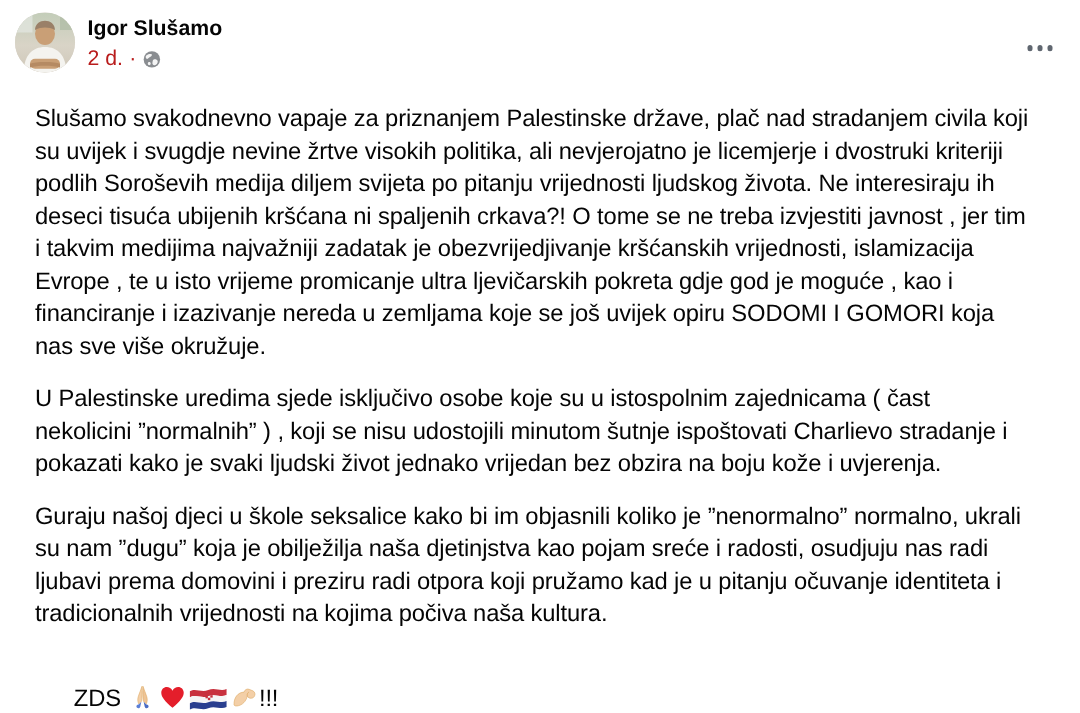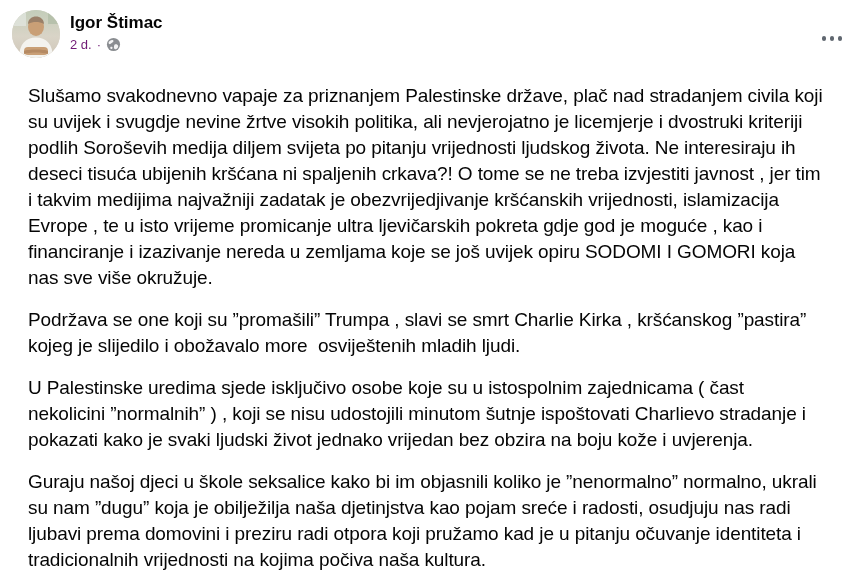--- a/index.html
+++ b/index.html
@@ -20,21 +20,21 @@
     background: #d8d2c8;
   }
   .avatar svg { display: block; width: 48px; height: 48px; }
   .hinfo { margin-left: 10px; padding-top: 3px; }
   .author {
     font-size: 17px; font-weight: 700; color: #050505;
     line-height: 1.2; cursor: pointer;
   }
   .meta {
     display: flex; align-items: center; gap: 5px;
-    color: #701a75; font-size: 13px; margin-top: 4px; cursor: pointer;
+    color: #b91c1c; font-size: 17px; margin-top: 4px; cursor: pointer;
   }
   .meta .globe { display: inline-flex; }
 
   .more-btn {
     position: absolute; top: 26px; right: 16px;
     display: flex; align-items: center; gap: 3.5px;
     padding: 10px 6px; border-radius: 6px; cursor: pointer;
   }
   .more-btn i { width: 4.5px; height: 4.5px; border-radius: 50%; background: #606770; display: block; }
 
@@ -67,21 +67,21 @@
         <rect x="0" y="0" width="14" height="16" fill="#e4e8e2" opacity="0.7"></rect>
         <rect x="36" y="0" width="12" height="14" fill="#aebaa4" opacity="0.7"></rect>
         <ellipse cx="24" cy="17" rx="8" ry="9" fill="#c99f76"></ellipse>
         <path d="M16 14 C16 9 20 6.5 24 6.5 C28 6.5 32 9 32 14 C29 12.5 27 12 24 12 C21 12 19 12.5 16 14 Z" fill="#9a8068"></path>
         <path d="M7 48 C7 34 14 27.5 24 27.5 C34 27.5 41 34 41 48 Z" fill="#f4f3ef"></path>
         <rect x="12" y="37" width="24" height="8" rx="4" fill="#c99f76"></rect>
         <path d="M12 41 C16 39 32 39 36 41 L36 44 C30 42 18 42 12 44 Z" fill="#b58a63"></path>
       </svg>
     </div>
     <div class="hinfo">
-      <div class="author">Igor Štimac</div>
+      <div class="author">Igor Slušamo</div>
       <div class="meta">
         <span>2 d.</span>
         <span>·</span>
         <span class="globe">
           <svg width="15" height="15" viewBox="0 0 16 16">
             <circle cx="8" cy="8" r="7" fill="#8a8d91"></circle>
             <path d="M3 5 C4.5 3.5 6 3 7.5 3.5 C8.5 4 8 5.5 6.5 6 C5 6.5 4.5 8 3.5 7.5 C2.8 7 2.5 6 3 5 Z" fill="#ffffff" opacity="0.9"></path>
             <path d="M9.5 8 C11 7.5 12.5 8 13 9.5 C13.2 11 12 12.5 10.5 13 C9 13.3 8.2 12 8.5 10.5 C8.7 9.3 8.8 8.3 9.5 8 Z" fill="#ffffff" opacity="0.9"></path>
             <path d="M5 10.5 C6 10 7 10.5 7 11.5 C7 12.5 6 13.2 5.2 12.8 C4.4 12.4 4.3 11 5 10.5 Z" fill="#ffffff" opacity="0.9"></path>
           </svg>
@@ -91,21 +91,20 @@
   </div>
 
   <div class="more-btn" role="button" aria-label="More options">
     <i></i>
     <i></i>
     <i></i>
   </div>
 
   <div class="content">
     <p>Slušamo svakodnevno vapaje za priznanjem Palestinske države, plač nad stradanjem civila koji su uvijek i svugdje nevine žrtve visokih politika, ali nevjerojatno je licemjerje i dvostruki kriteriji podlih Soroševih medija diljem svijeta po pitanju vrijednosti ljudskog života. Ne interesiraju ih deseci tisuća ubijenih kršćana ni spaljenih crkava?! O tome se ne treba izvjestiti javnost , jer tim i takvim medijima najvažniji zadatak je obezvrijedjivanje kršćanskih vrijednosti, islamizacija Evrope , te u isto vrijeme promicanje ultra ljevičarskih pokreta gdje god je moguće , kao i financiranje i izazivanje nereda u zemljama koje se još uvijek opiru SODOMI I GOMORI koja nas sve više okružuje.</p>
-    <p>Podržava se one koji su ”promašili” Trumpa , slavi se smrt Charlie Kirka , kršćanskog ”pastira” kojeg je slijedilo i obožavalo more  osviještenih mladih ljudi.</p>
     <p>U Palestinske uredima sjede isključivo osobe koje su u istospolnim zajednicama ( čast nekolicini ”normalnih” ) , koji se nisu udostojili minutom šutnje ispoštovati Charlievo stradanje i pokazati kako je svaki ljudski život jednako vrijedan bez obzira na boju kože i uvjerenja.</p>
     <p>Guraju našoj djeci u škole seksalice kako bi im objasnili koliko je ”nenormalno” normalno, ukrali su nam ”dugu” koja je obilježilja naša djetinjstva kao pojam sreće i radosti, osudjuju nas radi ljubavi prema domovini i preziru radi otpora koji pružamo kad je u pitanju očuvanje identiteta i tradicionalnih vrijednosti na kojima počiva naša kultura.</p>
 
     <p class="signoff">
       <span>ZDS </span><svg class="emoji" viewBox="0 0 24 24">
         <path d="M11.6 2.2 C10.6 5.5 9 8.5 8.2 11.5 C7.6 13.8 7.8 16 8.8 17.6 L11.2 15.2 C11.7 12.5 11.8 7 11.6 2.2 Z" fill="#f3cfa7" stroke="#dda963" stroke-width="0.5"></path>
         <path d="M12.4 2.2 C13.4 5.5 15 8.5 15.8 11.5 C16.4 13.8 16.2 16 15.2 17.6 L12.8 15.2 C12.3 12.5 12.2 7 12.4 2.2 Z" fill="#eec496" stroke="#dda963" stroke-width="0.5"></path>
         <path d="M8.9 17.9 L11 15.6 L10 20.2 C9.6 21.4 8.2 21.8 7.2 21 C6.4 20.3 6.6 19.3 7.2 18.6 Z" fill="#5c7fd6"></path>
         <path d="M15.1 17.9 L13 15.6 L14 20.2 C14.4 21.4 15.8 21.8 16.8 21 C17.6 20.3 17.4 19.3 16.8 18.6 Z" fill="#4a6cc4"></path>
       </svg><svg class="emoji" viewBox="0 0 24 24">

